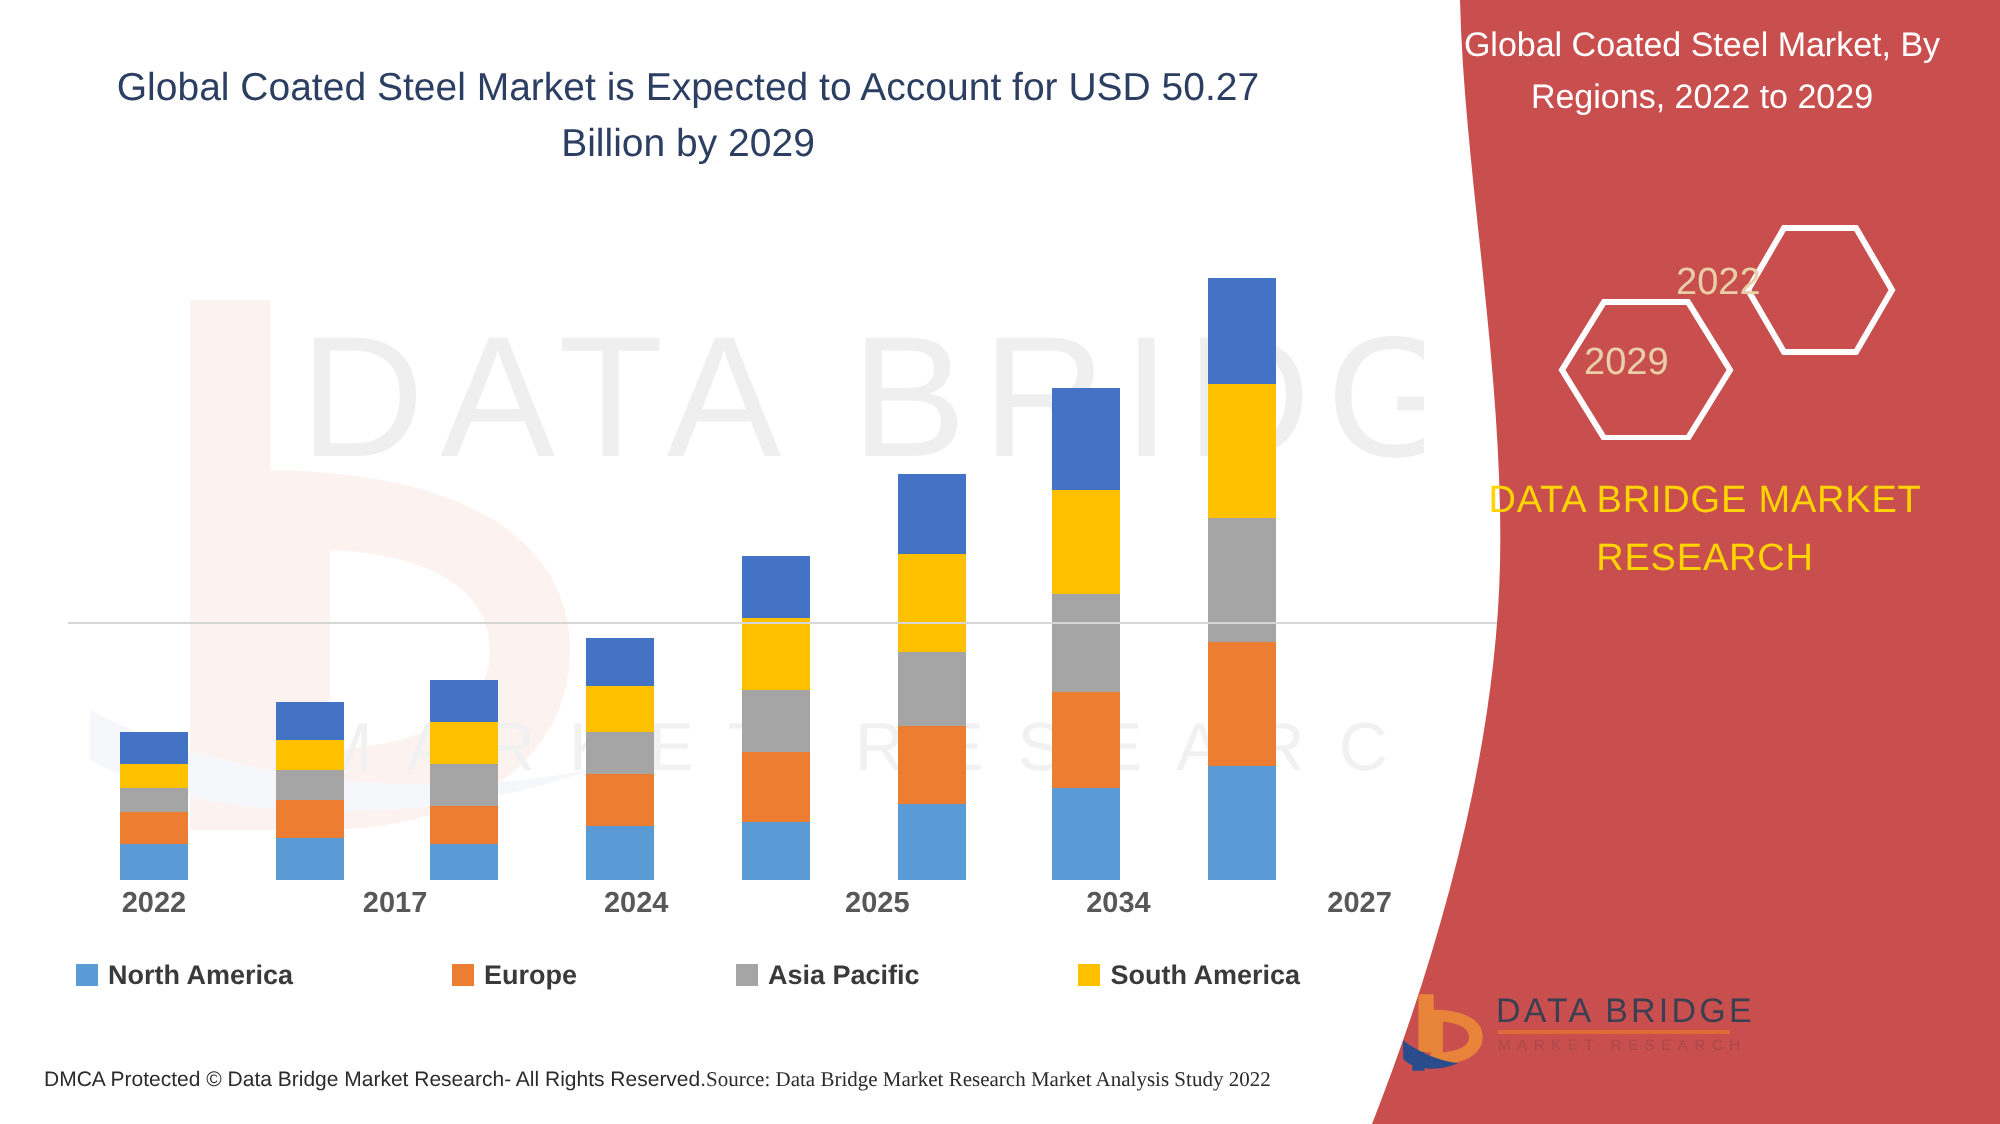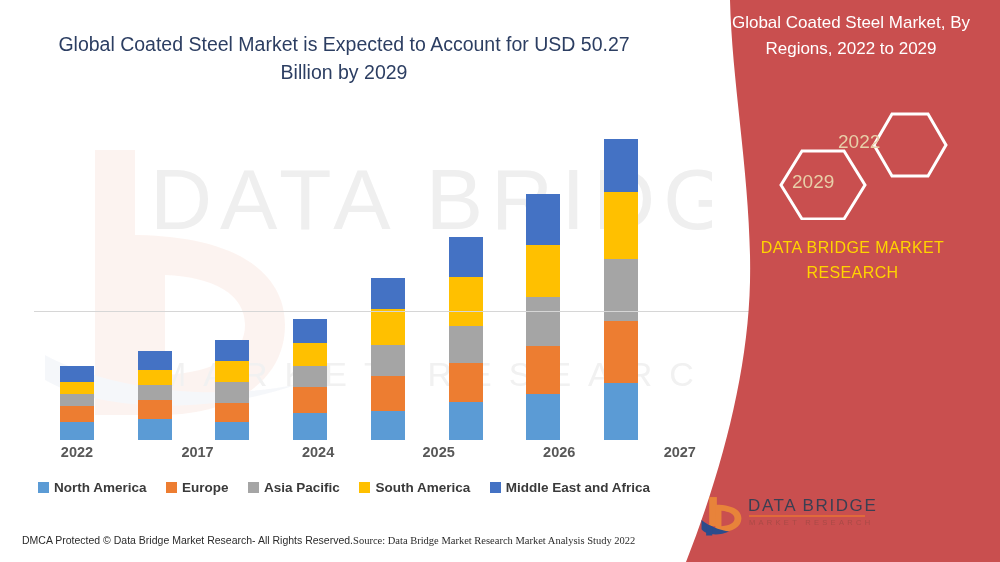--- a/index.html
+++ b/index.html
@@ -233,21 +233,21 @@
   }
   .hex-2022-label { left: 168px; top: 131px; }
   .hex-2029-label { left: 106px; top: 168px; }
 
   .brand {
     position: absolute;
     left: 45px;
     top: 236px;
     width: 275px;
     text-align: center;
-    font-size: 16px;
+    font-size: 19px;
     line-height: 1.55;
     color: #ffd400;
     letter-spacing: 0.4px;
   }
 
   
   .logo {
     position: absolute;
     left: 700px;
     top: 494px;
@@ -374,21 +374,21 @@
           </div>
         </div>
       </div>
   </div>
   <div class="axis-line"></div>
   <div class="x-labels" id="x-labels">
       <div class="x-label">2022</div>
       <div class="x-label">2017</div>
       <div class="x-label">2024</div>
       <div class="x-label">2025</div>
-      <div class="x-label">2026</div>
+      <div class="x-label">2034</div>
       <div class="x-label">2027</div>
       <div class="x-label">2028</div>
       <div class="x-label">2029</div>
     </div>
 
   <div class="legend" id="legend">
       <div class="legend-item">
         <span class="legend-swatch" style="background: rgb(91, 155, 213);"></span>
         <span class="legend-label">North America</span>
       </div>
@@ -397,24 +397,20 @@
         <span class="legend-label">Europe</span>
       </div>
       <div class="legend-item">
         <span class="legend-swatch" style="background: rgb(165, 165, 165);"></span>
         <span class="legend-label">Asia Pacific</span>
       </div>
       <div class="legend-item">
         <span class="legend-swatch" style="background: rgb(255, 192, 0);"></span>
         <span class="legend-label">South America</span>
       </div>
-      <div class="legend-item">
-        <span class="legend-swatch" style="background: rgb(68, 114, 196);"></span>
-        <span class="legend-label">Middle East and Africa</span>
-      </div>
     </div>
 
   <div class="footer">
     <div class="footer-left">DMCA Protected © Data Bridge Market Research- All Rights Reserved.</div>
     <div class="footer-right">Source: Data Bridge Market Research Market Analysis Study 2022</div>
   </div>
 
   <div class="red-panel">
     <svg width="330" height="562" viewBox="0 0 330 562">
       <path d="M60 0 L330 0 L330 562 L16 562

